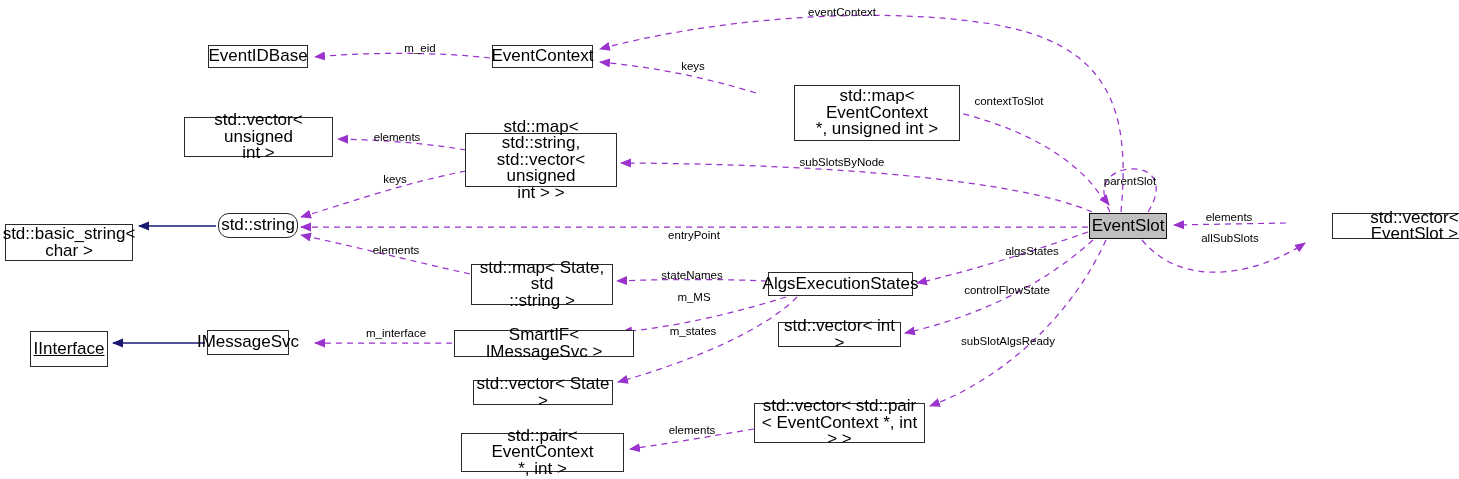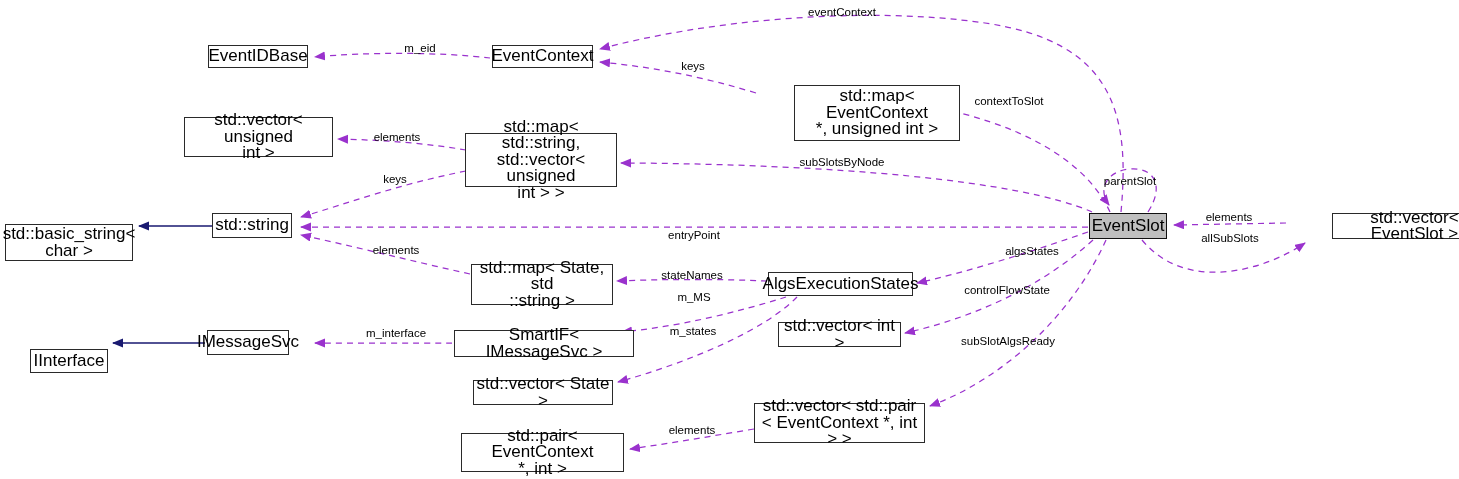--- a/index.html
+++ b/index.html
@@ -89,26 +89,26 @@
   <div class="node" style="left:492px;top:45px;width:101px;height:23px;">EventContext</div>
   <div class="node" style="left:794px;top:85px;width:166px;height:56px;">std::map&lt; EventContext
 *, unsigned int &gt;</div>
   <div class="node" style="left:184px;top:117px;width:149px;height:40px;">std::vector&lt; unsigned
 int &gt;</div>
   <div class="node" style="left:465px;top:133px;width:152px;height:54px;">std::map&lt; std::string,
 std::vector&lt; unsigned
 int &gt; &gt;</div>
   <div class="node" style="left:5px;top:208px;width:128px;height:37px;margin-top:16px;">std::basic_string&lt;
 char &gt;</div>
-  <div class="node" style="left:212px;top:213px;width:80px;height:25px;">std::string</div>
+  <div class="node" style="left:218px;top:213px;width:80px;height:25px;border-radius:11px;">std::string</div>
   <div class="node" style="left:471px;top:264px;width:142px;height:41px;">std::map&lt; State, std
 ::string &gt;</div>
   <div class="node" style="left:768px;top:272px;width:145px;height:24px;">AlgsExecutionStates</div>
   <div class="node" style="left:778px;top:322px;width:123px;height:25px;">std::vector&lt; int &gt;</div>
-  <div class="node" style="left:30px;top:349px;width:78px;height:24px;">IInterface</div>
+  <div class="node" style="left:30px;top:331px;width:78px;height:36px;text-decoration:underline;">IInterface</div>
   <div class="node" style="left:207px;top:330px;width:82px;height:25px;">IMessageSvc</div>
   <div class="node" style="left:454px;top:330px;width:180px;height:27px;">SmartIF&lt; IMessageSvc &gt;</div>
   <div class="node" style="left:473px;top:380px;width:140px;height:25px;">std::vector&lt; State &gt;</div>
   <div class="node" style="left:461px;top:433px;width:163px;height:39px;">std::pair&lt; EventContext
 *, int &gt;</div>
   <div class="node" style="left:754px;top:403px;width:171px;height:40px;">std::vector&lt; std::pair
 &lt; EventContext *, int &gt; &gt;</div>
   <div class="node focus" style="left:1089px;top:213px;width:78px;height:26px;">EventSlot</div>
   <div class="node" style="left:1288px;top:213px;width:165px;height:26px;margin-left:44px;">std::vector&lt; EventSlot &gt;</div>
 

